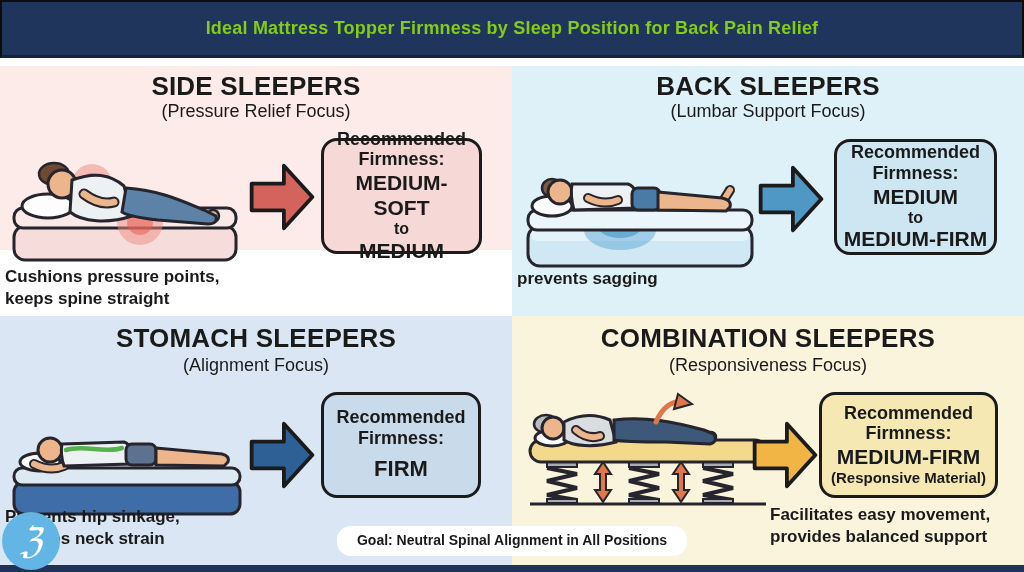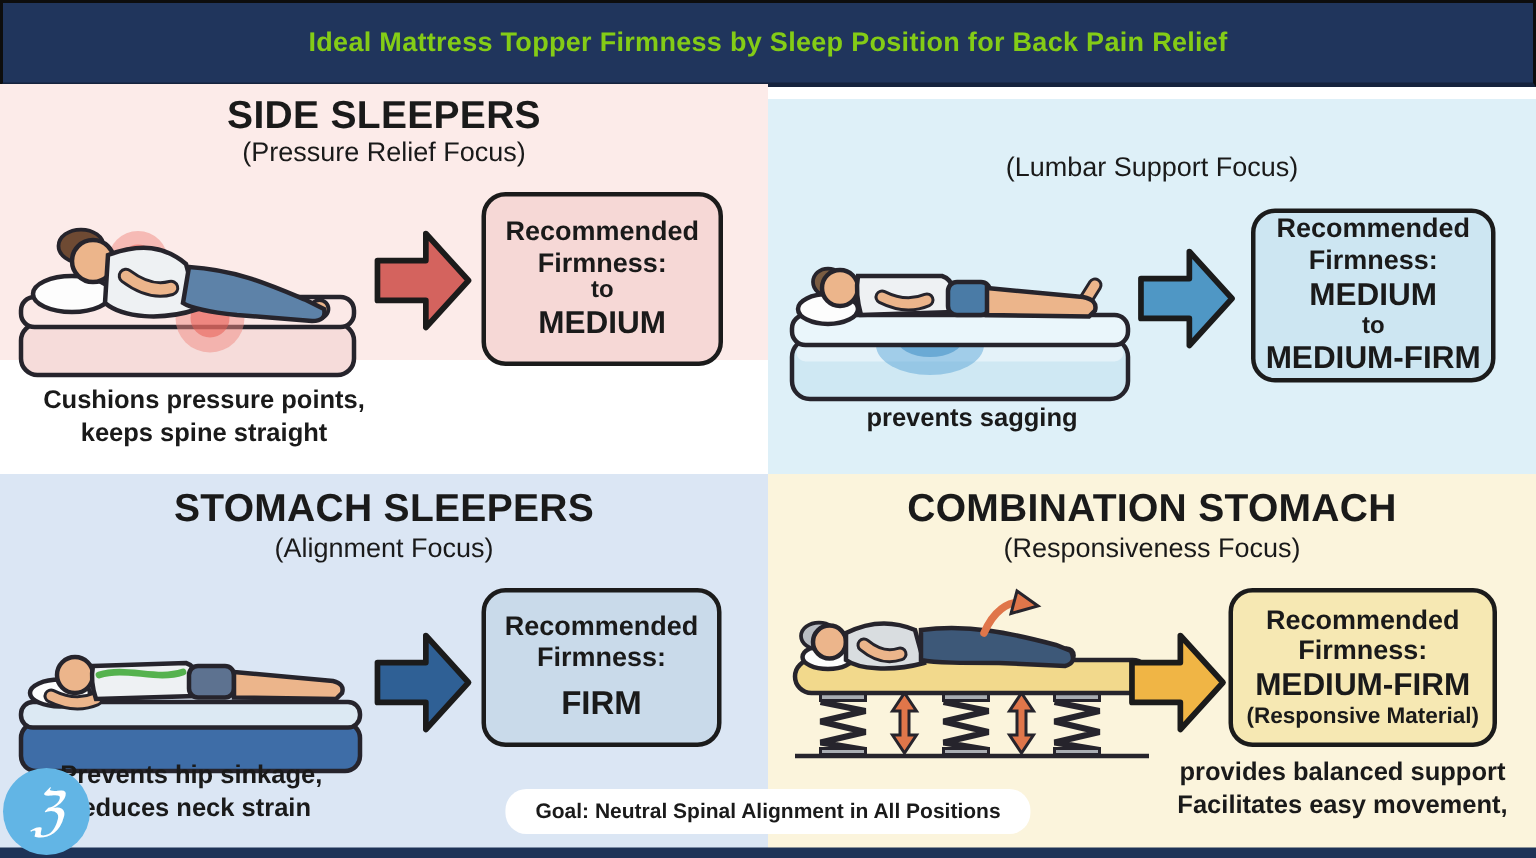--- a/index.html
+++ b/index.html
@@ -10,21 +10,21 @@
   }
   
   .header{
     position:absolute;left:0;top:0;width:1024px;height:58px;
     border:2px solid #0d0d0d;border-bottom:3px solid #15233d;
     display:flex;align-items:center;justify-content:center;
   }
   .header-title{font-size:18px;font-weight:700;color:#84cc16;letter-spacing:.2px;white-space:nowrap;}
   
   .quadrant{position:absolute;width:512px;}
-  .q1{left:0;top:56px;height:184px;}
+  .q1{left:0;top:66px;height:184px;}
   .q2{left:512px;top:66px;height:250px;}
   .q3{left:0;top:316px;height:256px;}
   .q4{left:512px;top:316px;height:256px;}
   .q-title{position:absolute;left:0;width:100%;text-align:center;font-size:26px;font-weight:700;letter-spacing:.2px;}
   .q-subtitle{position:absolute;left:0;width:100%;text-align:center;font-size:18px;font-weight:400;}
   .q1 .q-title,.q2 .q-title{top:5px;}
   .q1 .q-subtitle,.q2 .q-subtitle{top:35px;}
   .q3 .q-title,.q4 .q-title{top:7px;}
   .q3 .q-subtitle,.q4 .q-subtitle{top:39px;}
   .illus{position:absolute;}
@@ -36,21 +36,21 @@
   }
   .rec-box .h{font-size:18px;font-weight:700;line-height:1.15;}
   .rec-box .v{font-size:21px;font-weight:700;line-height:1.2;}
   .rec-box .c{font-size:16px;font-weight:700;line-height:1.1;}
   .rec-box .n{font-size:15px;font-weight:700;line-height:1.2;}
   .q1 .rec-box{left:321px;top:72px;width:161px;height:116px;}
   .q2 .rec-box{left:322px;top:73px;width:163px;height:116px;}
   .q3 .rec-box{left:321px;top:76px;width:160px;height:106px;}
   .q3 .rec-box .v{margin-top:8px;font-size:22px;}
   .q4 .rec-box{left:307px;top:76px;width:179px;height:106px;}
-  .caption{position:absolute;text-align:center;font-size:17px;font-weight:700;line-height:1.3;}
+  .caption{position:absolute;font-size:17px;font-weight:700;line-height:1.3;}
   .q1 .caption{left:5px;top:200px;width:262px;}
   .q2 .caption{left:5px;top:202px;width:262px;}
   .q3 .caption{left:5px;top:190px;width:245px;}
   .q4 .caption{left:258px;top:188px;width:250px;}
   .q1 .illus{left:8px;top:78px;}
   .q1 .block-arrow{left:248px;top:94px;}
   .q2 .illus{left:10px;top:84px;}
   .q2 .block-arrow{left:245px;top:96px;}
   .q3 .illus{left:8px;top:92px;}
   .q3 .block-arrow{left:248px;top:102px;}
@@ -101,30 +101,32 @@
       <path d="M76,50 q16,12 30,8" fill="none" stroke="#ecb58b" stroke-width="7" stroke-linecap="round"></path>
       <circle cx="205" cy="72" r="6" fill="#ecb58b" stroke="#26242c" stroke-width="2.5"></circle>
       <path d="M118,44 C150,46 172,56 196,66 L208,72 Q210,80 200,80 L150,76 C132,74 120,72 114,68 Z" fill="#5d82a8" stroke="#26242c" stroke-width="3"></path>
     </svg>
     <svg class="block-arrow" viewBox="0 0 70 78">
       <polygon points="3,25 37,25 37,6 67,39 37,72 37,53 3,53" stroke="#1b1b1b" stroke-width="4" stroke-linejoin="round" style="fill: rgb(212, 99, 94);"></polygon>
     </svg>
     <div class="rec-box" style="background-color: rgb(246, 216, 214);">
       <div class="h">Recommended</div>
       <div class="h">Firmness:</div>
+      <div class="v">MEDIUM-SOFT</div>
       <div class="c">to</div>
       <div class="v">MEDIUM</div>
     </div>
     <div class="caption">
       <div>Cushions pressure points,</div>
       <div>keeps spine straight</div>
     </div>
   </div>
 
   <div class="quadrant q2" style="background-color: rgb(222, 240, 248);">
+    <div class="q-title">BACK SLEEPERS</div>
     <div class="q-subtitle">(Lumbar Support Focus)</div>
     <svg class="illus" width="240" height="120" viewBox="0 0 240 120">
       <rect x="6" y="76" width="224" height="40" rx="12" fill="#cfe8f3" stroke="#26242c" stroke-width="3"></rect>
       <rect x="9" y="79" width="218" height="12" rx="6" fill="#e4f2f9"></rect>
       <g>
         <ellipse cx="98" cy="80" rx="36" ry="20" fill="#4f9fd4" opacity="0.45"></ellipse>
         <ellipse cx="98" cy="76" rx="22" ry="12" fill="#3487c2" opacity="0.5"></ellipse>
       </g>
       <rect x="6" y="60" width="224" height="20" rx="9" fill="#eaf6fb" stroke="#26242c" stroke-width="3"></rect>
       <ellipse cx="30" cy="56" rx="20" ry="10" fill="#fdfdfd" stroke="#26242c" stroke-width="3"></ellipse>
@@ -176,21 +178,21 @@
       <div class="h">Firmness:</div>
       <div class="v">FIRM</div>
     </div>
     <div class="caption">
       <div>Prevents hip sinkage,</div>
       <div>reduces neck strain</div>
     </div>
   </div>
 
   <div class="quadrant q4" style="background-color: rgb(251, 244, 220);">
-    <div class="q-title">COMBINATION STOMACH</div>
+    <div class="q-title">COMBINATION SLEEPERS</div>
     <div class="q-subtitle">(Responsiveness Focus)</div>
     <svg class="illus" width="252" height="116" viewBox="0 0 252 116">
       <line x1="8" y1="112" x2="244" y2="112" stroke="#26242c" stroke-width="3"></line>
       <g stroke="#26242c">
         <rect x="25" y="70" width="30" height="5" fill="#a9adb2" stroke-width="2"></rect>
         <path d="M25,76 l30,6 l-30,7 l30,7 l-30,7 l30,5" fill="none" stroke-width="4"></path>
         <rect x="25" y="107" width="30" height="4" fill="#a9adb2" stroke-width="2"></rect>
         <rect x="107" y="70" width="30" height="5" fill="#a9adb2" stroke-width="2"></rect>
         <path d="M107,76 l30,6 l-30,7 l30,7 l-30,7 l30,5" fill="none" stroke-width="4"></path>
         <rect x="107" y="107" width="30" height="4" fill="#a9adb2" stroke-width="2"></rect>
@@ -215,22 +217,22 @@
     <svg class="block-arrow" viewBox="0 0 70 78">
       <polygon points="3,25 37,25 37,6 67,39 37,72 37,53 3,53" stroke="#1b1b1b" stroke-width="4" stroke-linejoin="round" style="fill: rgb(240, 181, 69);"></polygon>
     </svg>
     <div class="rec-box" style="background-color: rgb(246, 232, 179);">
       <div class="h">Recommended</div>
       <div class="h">Firmness:</div>
       <div class="v">MEDIUM-FIRM</div>
       <div class="n">(Responsive Material)</div>
     </div>
     <div class="caption">
+      <div>Facilitates easy movement,</div>
       <div>provides balanced support</div>
-      <div>Facilitates easy movement,</div>
     </div>
   </div>
 
   <div class="footer-bar" style="background-color: rgb(30, 51, 87);"></div>
   <div class="goal-box">
     <span>Goal: Neutral Spinal Alignment in All Positions</span>
   </div>
   <div class="logo-badge" style="background-color: rgb(98, 181, 229);">
     <span class="logo-glyph">ℨ</span>
   </div>

